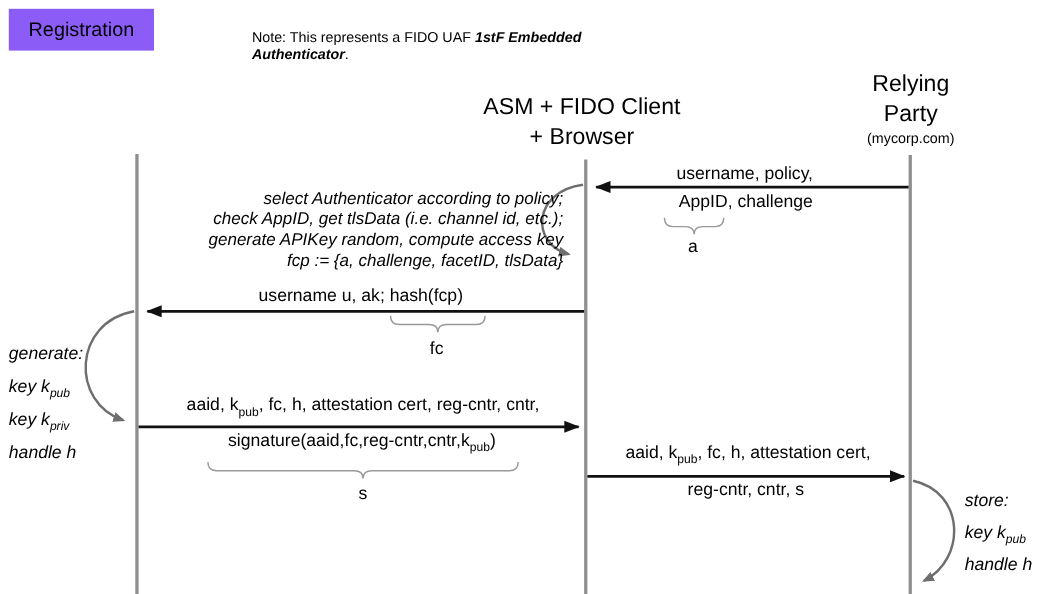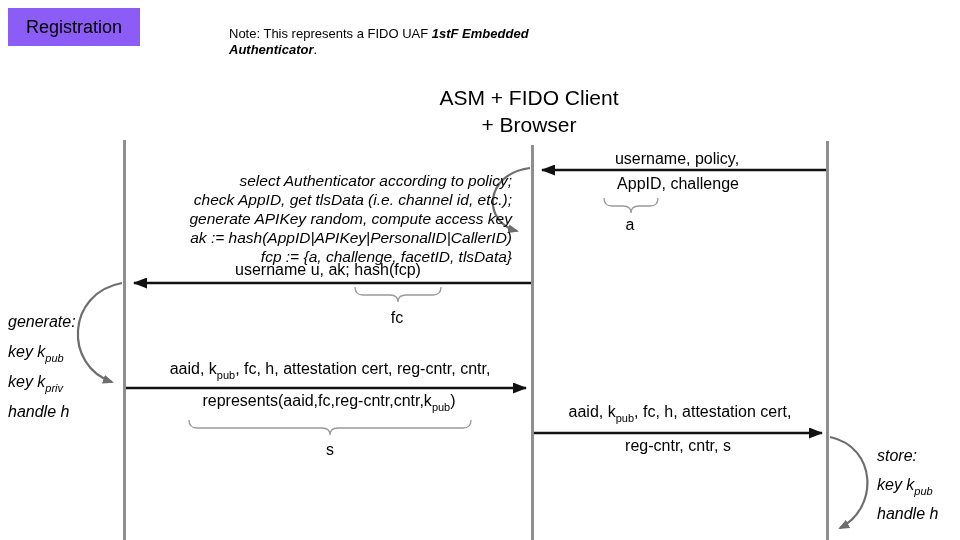--- a/index.html
+++ b/index.html
@@ -51,20 +51,25 @@
     <span>Registration</span>
   </div>
   <div class="note">
     <span>Note: This represents a FIDO UAF </span><span class="em">1stF Embedded Authenticator</span><span>.</span>
   </div>
 
   <div class="actor" style="left:529px; top:84px;">
     <div>ASM + FIDO Client</div>
     <div>+ Browser</div>
   </div>
+  <div class="actor" style="left:828px; top:63px;">
+    <div>Relying</div>
+    <div>Party</div>
+    <div class="domain">(mycorp.com)</div>
+  </div>
 
   <svg class="overlay" width="960" height="540" viewBox="0 0 960 540">
     <defs>
       <marker id="headBlack" markerUnits="userSpaceOnUse" markerWidth="14" markerHeight="11" refX="13" refY="5.5" orient="auto">
         <path d="M0 0 L14 5.5 L0 11 Z" fill="#111111"></path>
       </marker>
       <marker id="headGray" markerUnits="userSpaceOnUse" markerWidth="11" markerHeight="9" refX="9" refY="4.5" orient="auto">
         <path d="M0 0 L11 4.5 L0 9 Z" fill="#6e6e6e"></path>
       </marker>
     </defs>
@@ -88,36 +93,35 @@
   </svg>
 
   <div class="mlabel" style="left:677px; top:150px;">username, policy,</div>
   <div class="mlabel" style="left:678px; top:175px;">AppID, challenge</div>
   <div class="blabel" style="left:630px; top:216px;">a</div>
 
   <div class="pblock" style="right:448px; top:146px;">
     <div>select Authenticator according to policy;</div>
     <div>check AppID, get tlsData (i.e. channel id, etc.);</div>
     <div>generate APIKey random, compute access key</div>
-    <div>ak := hash(AppID|APIKey|PersonalID|CallerID)</div>
     <div>fcp := {a, challenge, facetID, tlsData}</div>
   </div>
 
   <div class="mlabel" style="left:328px; top:261px;">username u, ak; hash(fcp)</div>
   <div class="blabel" style="left:397px; top:309px;">fc</div>
 
   <div class="iblock" style="left:8px; top:268px;margin-top:39px;">
     <div class="ln">generate:</div>
     <div class="ln"><span>key k</span><span class="sb">pub</span></div>
     <div class="ln"><span>key k</span><span class="sb">priv</span></div>
     <div class="ln">handle h</div>
   </div>
 
   <div class="mlabel" style="left:330px; top:360px;"><span>aaid, k</span><span class="sb">pub</span><span>, fc, h, attestation cert, reg-cntr, cntr,</span></div>
-  <div class="mlabel" style="left:329px; top:392px;"><span>represents(aaid,fc,reg-cntr,cntr,k</span><span class="sb">pub</span><span>)</span></div>
+  <div class="mlabel" style="left:329px; top:392px;"><span>signature(aaid,fc,reg-cntr,cntr,k</span><span class="sb">pub</span><span>)</span></div>
   <div class="blabel" style="left:330px; top:441px;">s</div>
 
   <div class="mlabel" style="left:680px; top:403px;"><span>aaid, k</span><span class="sb">pub</span><span>, fc, h, attestation cert,</span></div>
   <div class="mlabel" style="left:678px; top:437px;">reg-cntr, cntr, s</div>
 
   <div class="iblock store" style="left:877px; top:441px;">
     <div class="ln">store:</div>
     <div class="ln"><span>key k</span><span class="sb">pub</span></div>
     <div class="ln">handle h</div>
   </div>

